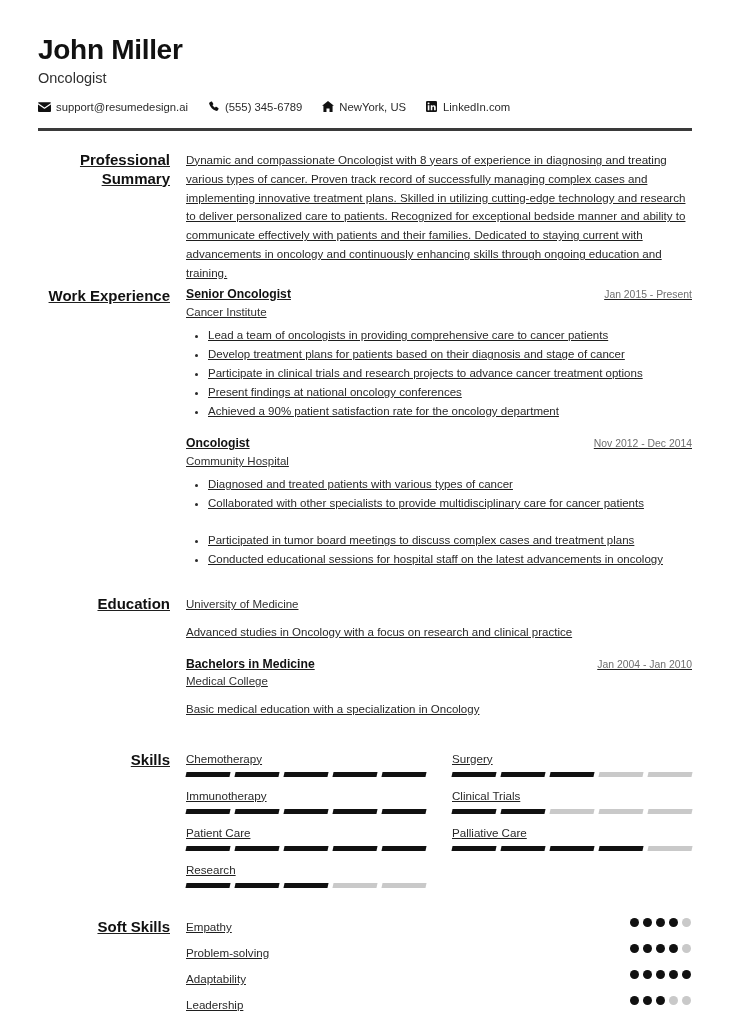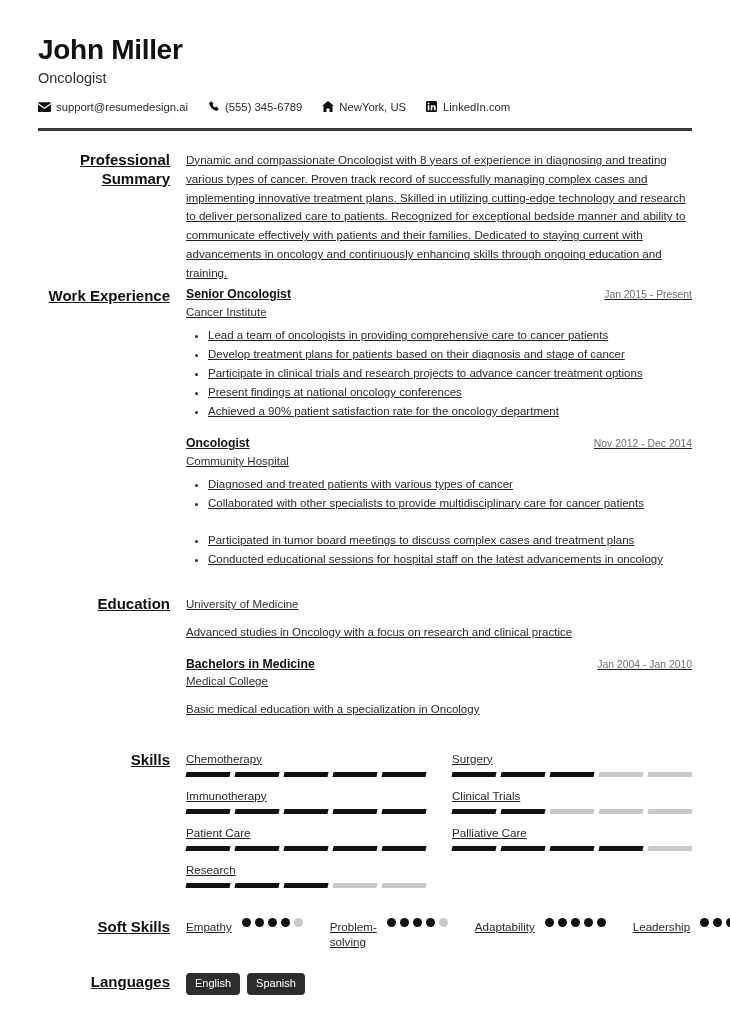--- a/index.html
+++ b/index.html
@@ -177,21 +177,21 @@
     height: 5px;
     background: #c9c9c9;
     transform: skewX(-12deg);
   }
   .bar-seg.on { background: #111111; }
 
   
   #softskills-section { margin-top: 19px; }
   .soft-grid {
     display: grid;
-    grid-template-columns: 1fr 1fr 1fr 1fr;
+    grid-template-columns: 1fr;
     column-gap: 26px;
   }
   .soft-cell {
     display: flex;
     align-items: flex-start;
     justify-content: space-between;
     padding-bottom: 10px;
     gap: 10px;
   }
   .soft-name {

